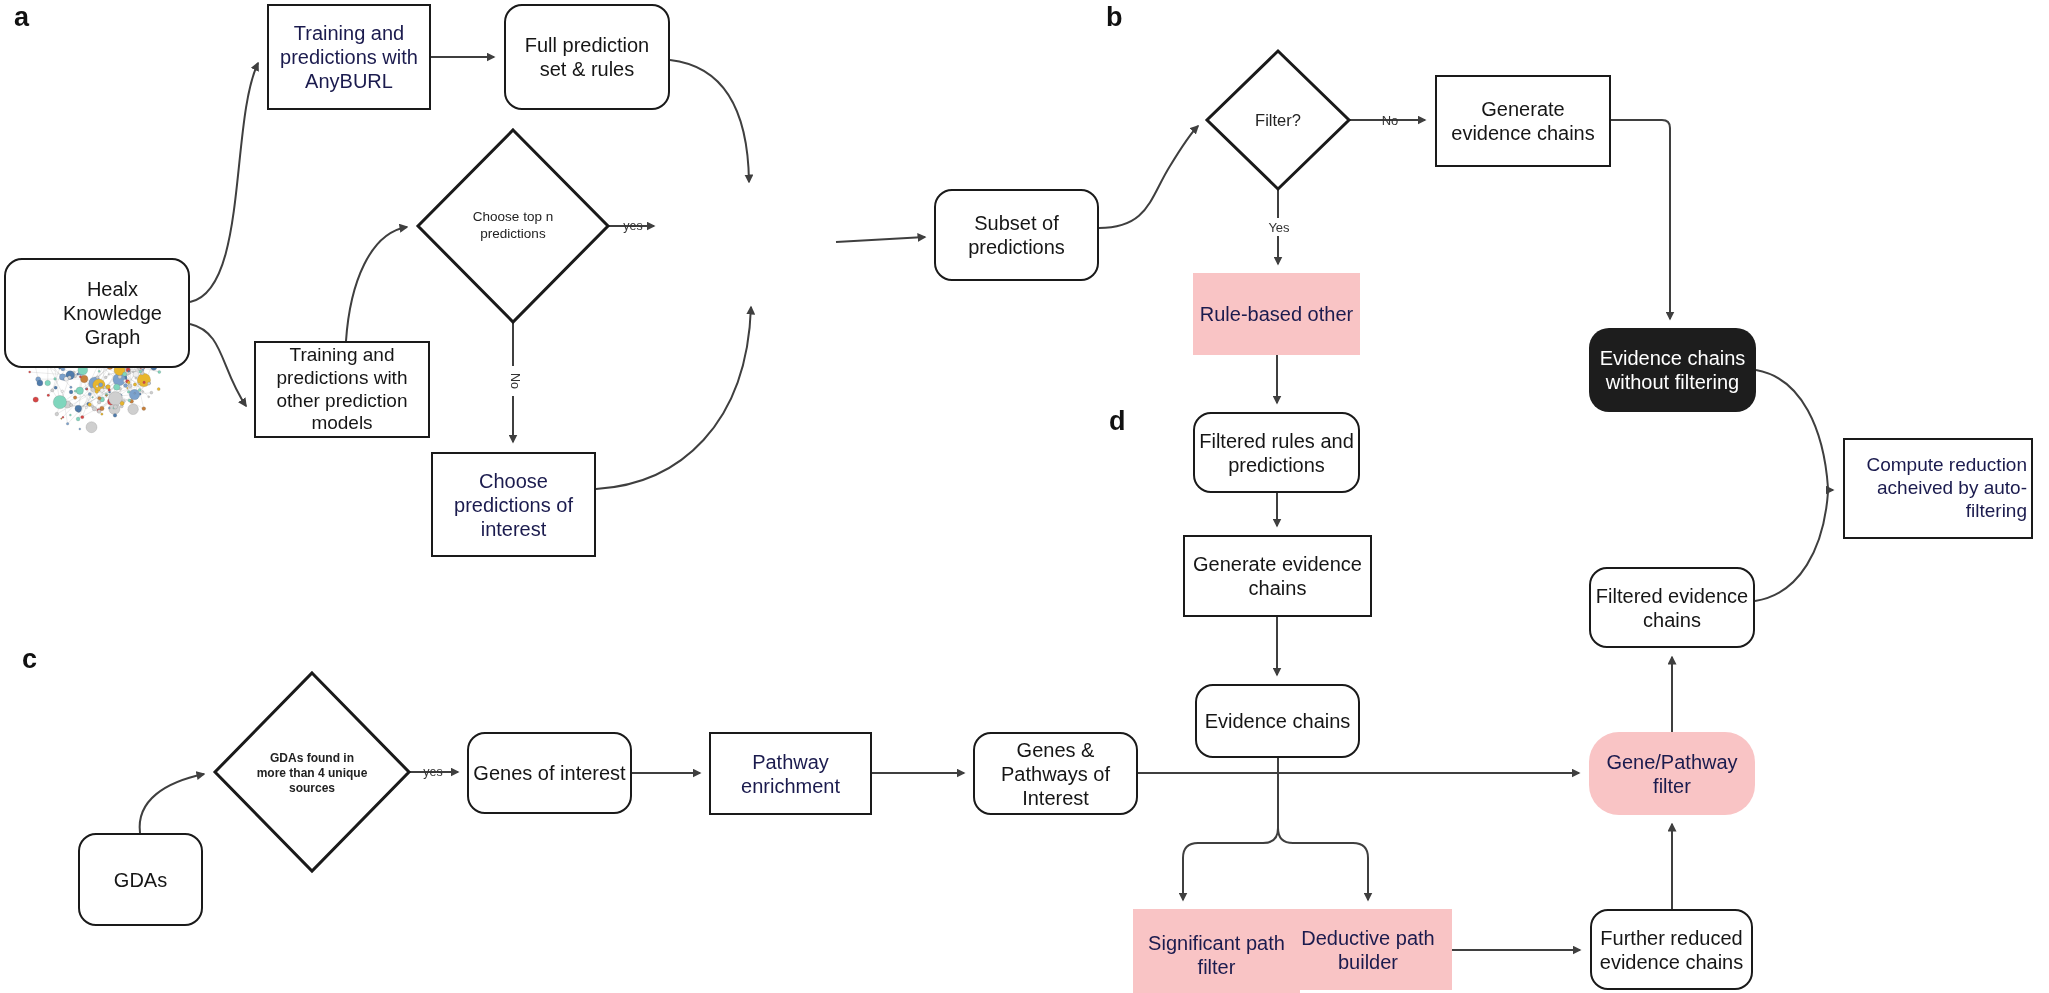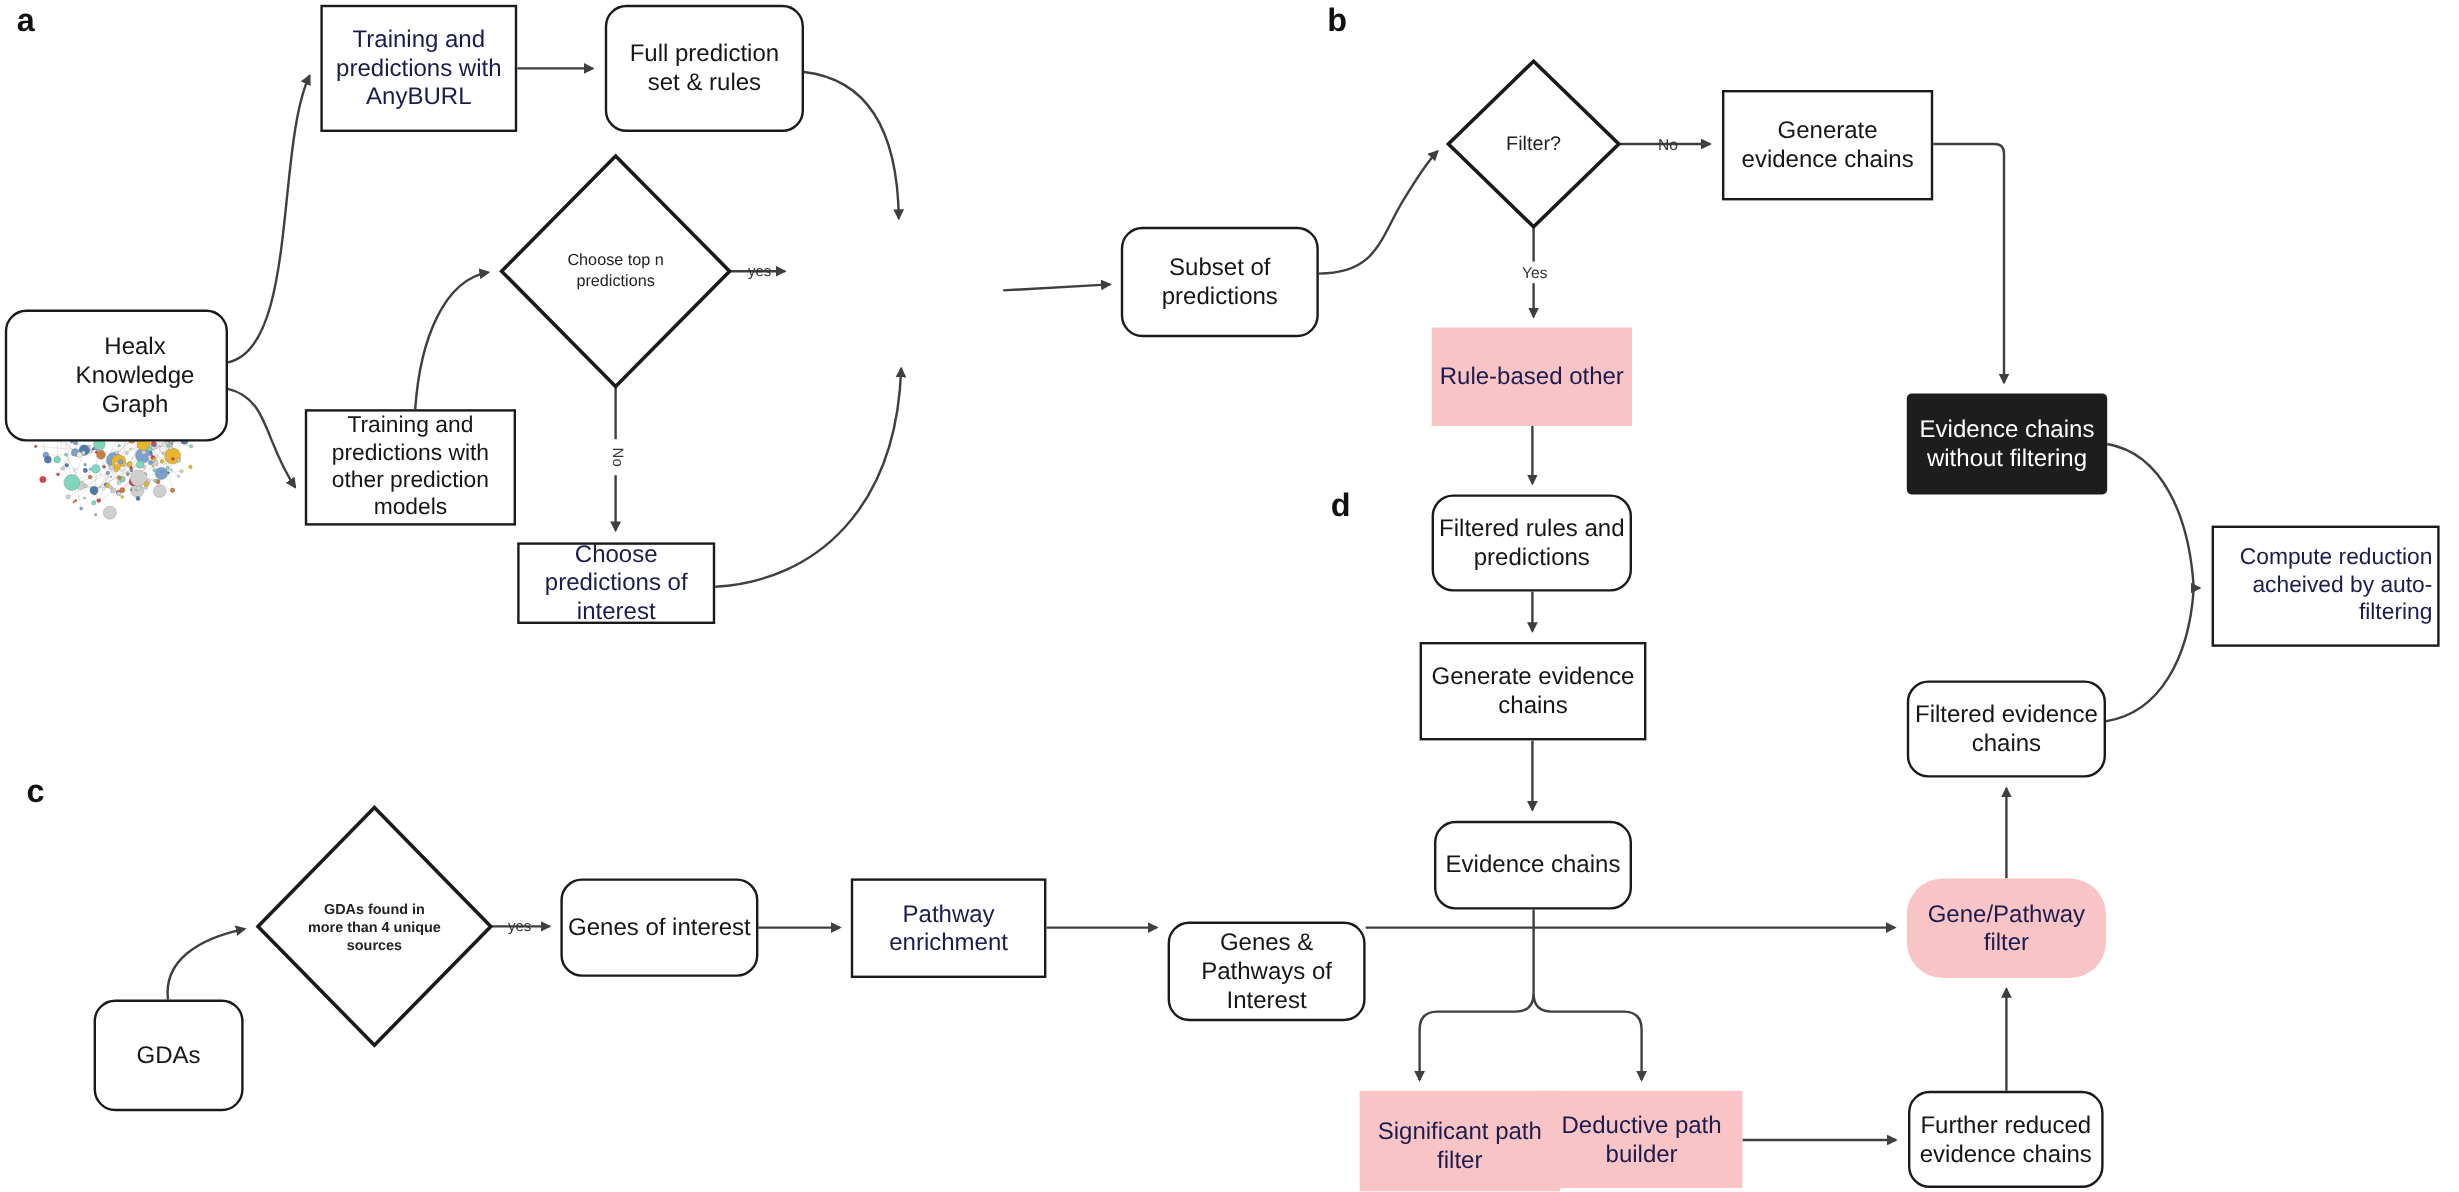--- a/index.html
+++ b/index.html
@@ -8,21 +8,21 @@
          font-family:"Liberation Sans", sans-serif;overflow:hidden;}
   #edges{position:absolute;left:0;top:0;width:2049px;height:993px;}
   .node{position:absolute;display:flex;align-items:center;justify-content:center;
         text-align:center;box-sizing:border-box;background:#fff;
         border:2.5px solid #1a1a1a;color:#161616;font-size:20px;line-height:1.2;
         padding:4px;}
   .rounded{border-radius:18px;}
   .boldb{border-width:3px;}
   .navy{color:#1b1b4e;}
   .pink{background:#f9c4c5;border:none;}
-  .dark{background:#1d1d1d;color:#fff;border:none;border-radius:4px;}
+  .dark{background:#1d1d1d;color:#fff;border:none;border-radius:20px;}
   .dtext{position:absolute;display:flex;align-items:center;justify-content:center;
          text-align:center;color:#222;line-height:1.25;}
   .plabel{position:absolute;font-weight:bold;font-size:27px;color:#111;}
   .elabel{position:absolute;display:flex;align-items:center;justify-content:center;
           font-size:13px;color:#333;}
   .gapbg{background:#fff;padding:0 2px;}
   .rot90{transform:rotate(90deg);}
 </style>
 </head>
 <body>
@@ -621,42 +621,42 @@
   <div class="plabel" style="left:1106px;top:2px;">b</div>
   <div class="plabel" style="left:22px;top:644px;">c</div>
   <div class="plabel" style="left:1109px;top:406px;">d</div>
 
   <div class="node rounded" style="left:4px;top:258px;width:186px;height:110px;padding-left:35px;">Healx Knowledge Graph</div>
   <div class="node navy" style="left:267px;top:4px;width:164px;height:106px;">Training and predictions with AnyBURL</div>
   <div class="node rounded" style="left:504px;top:4px;width:166px;height:106px;">Full prediction set &amp; rules</div>
   <div class="dtext" style="left:448px;top:196px;width:130px;height:60px;font-size:13.5px;">Choose top n predictions</div>
   <div class="node rounded" style="left:934px;top:189px;width:165px;height:92px;">Subset of predictions</div>
   <div class="node" style="left:254px;top:341px;width:176px;height:97px;font-size:19px;">Training and predictions with other prediction models</div>
-  <div class="node navy" style="left:431px;top:452px;width:165px;height:68px;">Choose predictions of interest</div>
+  <div class="node navy" style="left:431px;top:452px;width:165px;height:105px;">Choose predictions of interest</div>
 
   <div class="dtext" style="left:1238px;top:106px;width:80px;height:28px;font-size:16.5px;">Filter?</div>
   <div class="node" style="left:1435px;top:75px;width:176px;height:92px;">Generate evidence chains</div>
   <div class="node pink navy" style="left:1193px;top:273px;width:167px;height:82px;">Rule-based other</div>
   <div class="node dark" style="left:1589px;top:328px;width:167px;height:84px;">Evidence chains without filtering</div>
   <div class="node navy" style="left:1843px;top:438px;width:190px;height:101px;font-size:19px;text-align:right;">Compute reduction acheived by auto-filtering</div>
 
   <div class="node rounded" style="left:1193px;top:412px;width:167px;height:81px;">Filtered rules and predictions</div>
   <div class="node" style="left:1183px;top:535px;width:189px;height:82px;">Generate evidence chains</div>
   <div class="node rounded" style="left:1195px;top:684px;width:165px;height:74px;">Evidence chains</div>
   <div class="node pink navy" style="left:1099px;top:909px;width:167px;height:92px;margin-left:34px;">Significant path filter</div>
   <div class="node pink navy" style="left:1284px;top:909px;width:168px;height:81px;">Deductive path builder</div>
   <div class="node rounded" style="left:1590px;top:909px;width:163px;height:81px;">Further reduced evidence chains</div>
   <div class="node pink navy" style="left:1589px;top:732px;width:166px;height:83px;border-radius:30px;">Gene/Pathway filter</div>
   <div class="node rounded" style="left:1589px;top:567px;width:166px;height:81px;">Filtered evidence chains</div>
 
   <div class="node rounded" style="left:78px;top:833px;width:125px;height:93px;">GDAs</div>
   <div class="dtext" style="left:256px;top:736px;width:112px;height:74px;font-size:12px;font-weight:bold;">GDAs found in more than 4 unique sources</div>
   <div class="node rounded" style="left:467px;top:732px;width:165px;height:82px;">Genes of interest</div>
   <div class="node navy" style="left:709px;top:732px;width:163px;height:83px;">Pathway enrichment</div>
-  <div class="node rounded" style="left:973px;top:732px;width:165px;height:83px;margin-top:36px;">Genes &amp; Pathways of Interest</div>
+  <div class="node rounded" style="left:973px;top:732px;width:165px;height:83px;">Genes &amp; Pathways of Interest</div>
 
   <div class="elabel" style="left:615px;top:217px;width:36px;height:18px;font-size:12.5px;">yes</div>
   <div class="elabel rot90 gapbg" style="left:500px;top:372px;width:26px;height:18px;font-size:12.5px;">No</div>
   <div class="elabel" style="left:1375px;top:111px;width:30px;height:18px;">No</div>
   <div class="elabel gapbg" style="left:1262px;top:218px;width:30px;height:18px;">Yes</div>
   <div class="elabel" style="left:415px;top:763px;width:36px;height:18px;font-size:12.5px;">yes</div>
 
 </div>
 
 </body></html>

